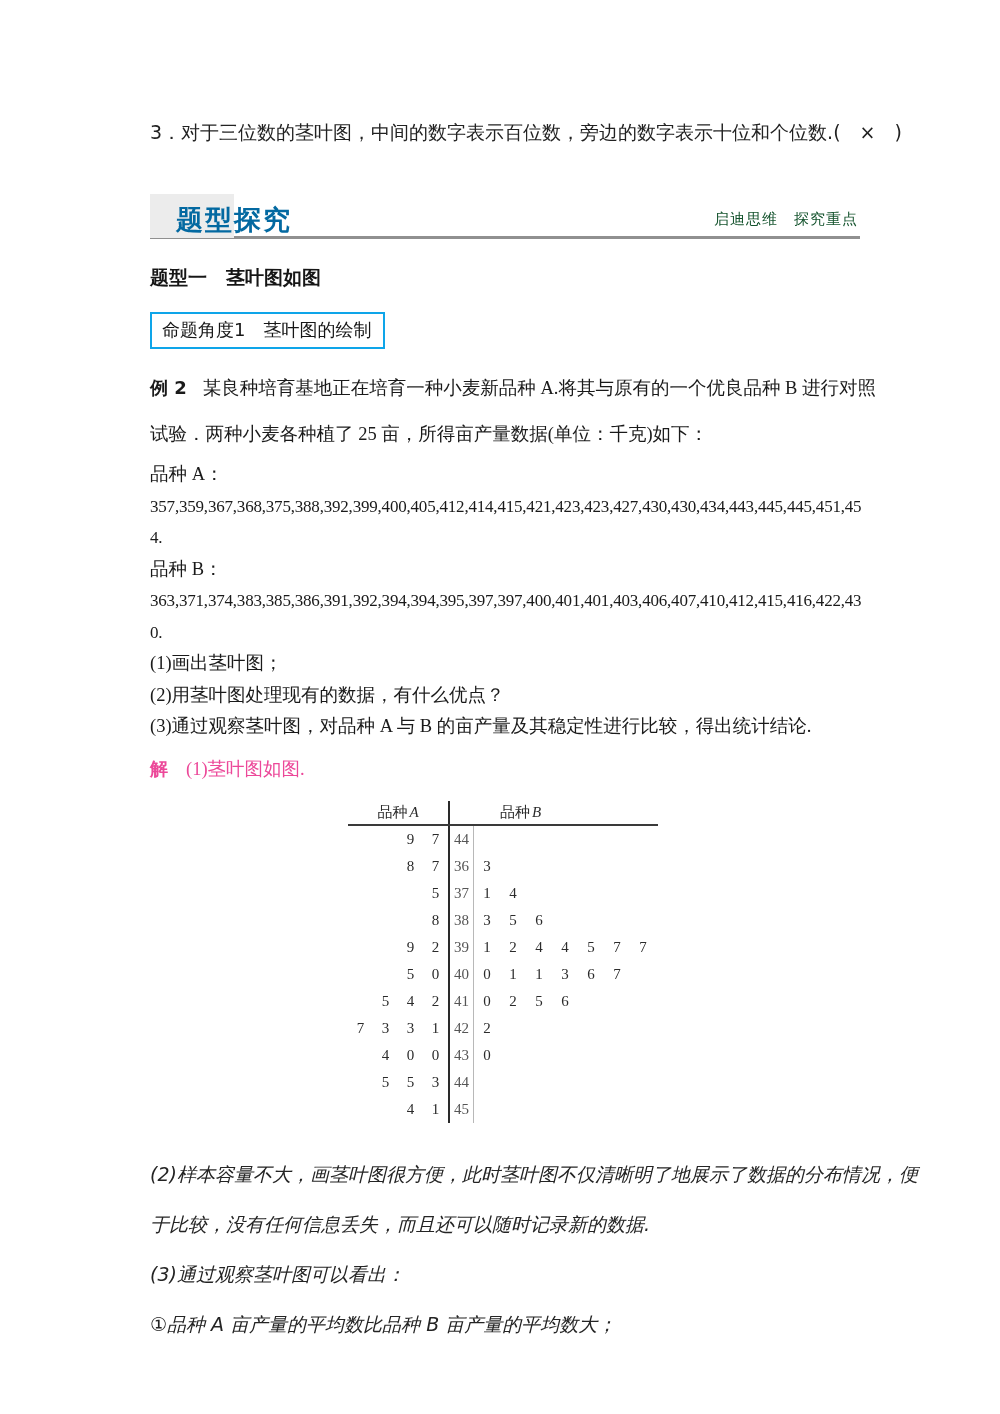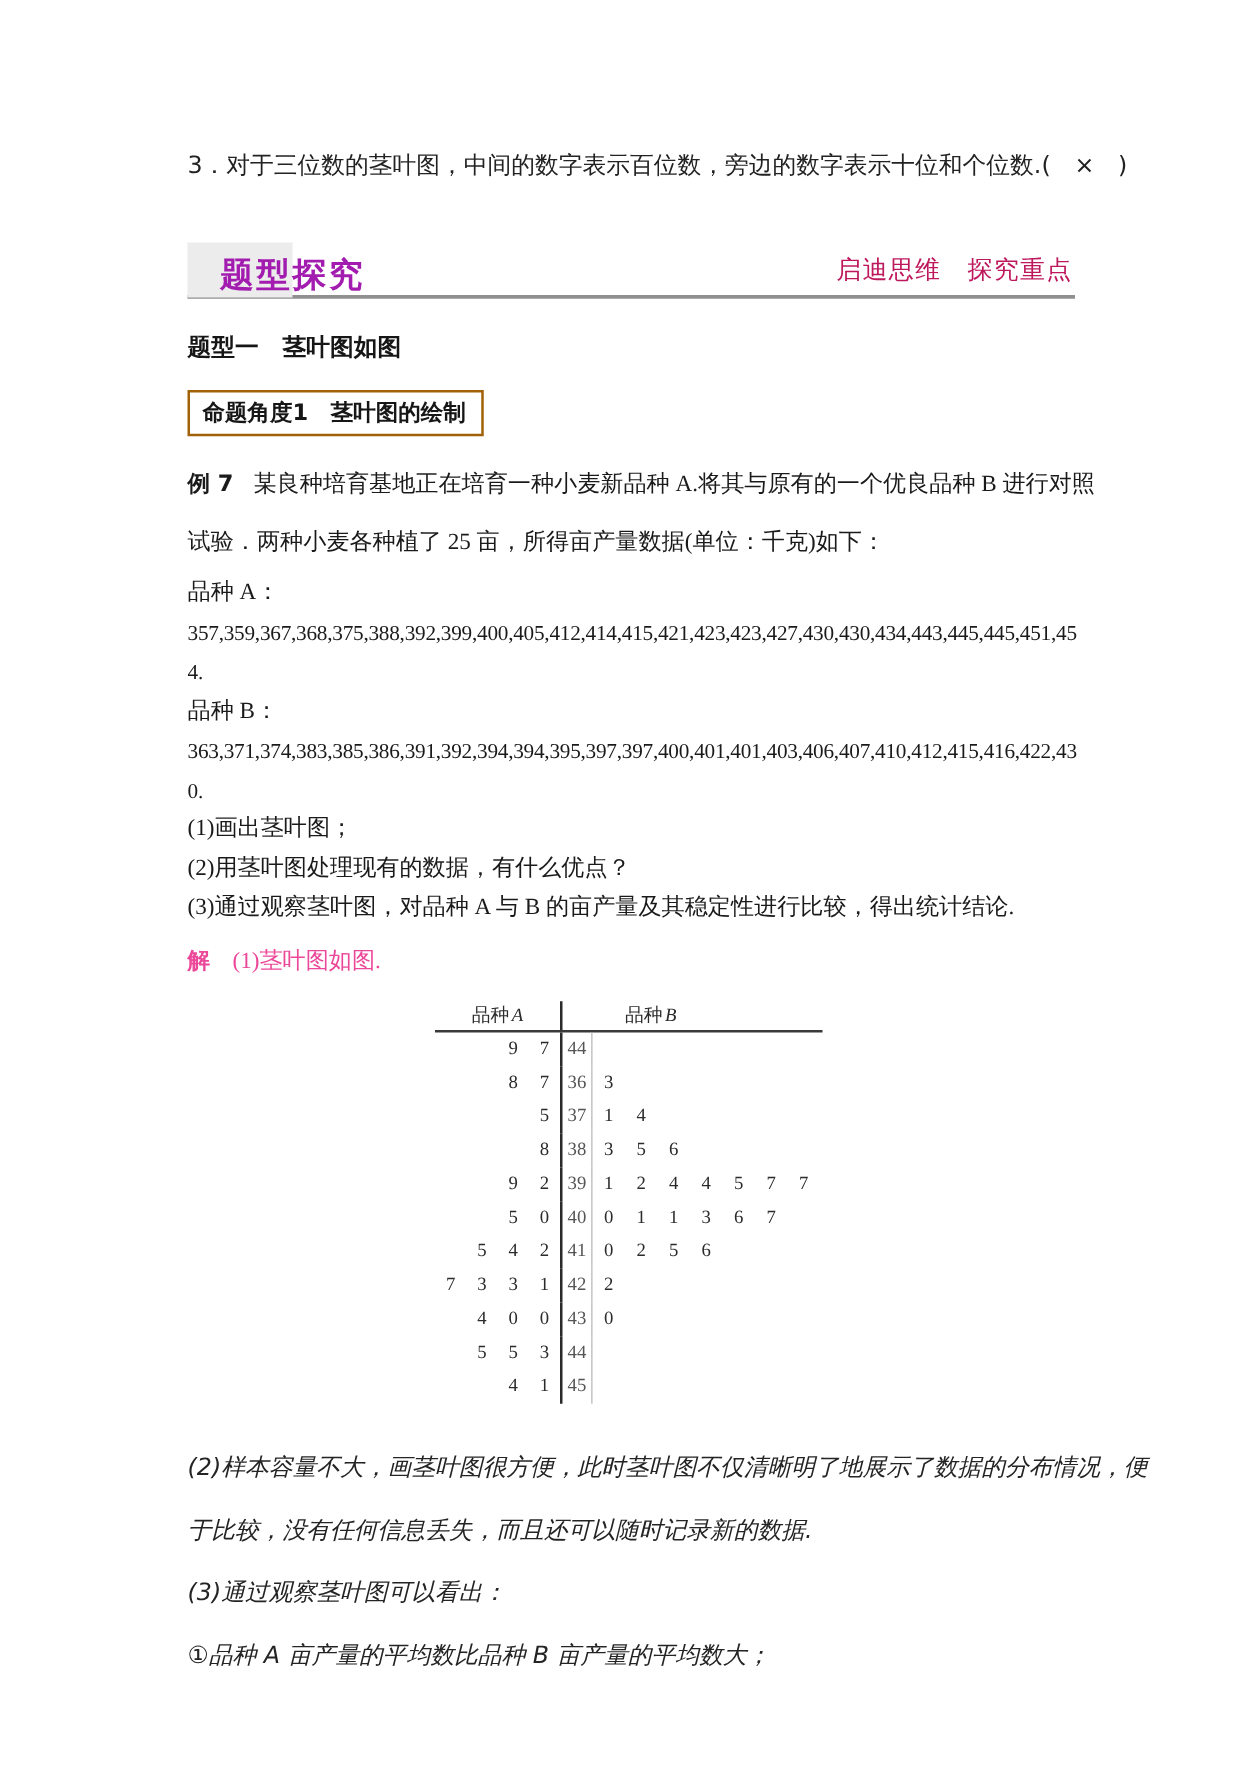--- a/index.html
+++ b/index.html
@@ -42,44 +42,44 @@
     left: 0; top: 2px;
     width: 84px; height: 44px;
     background: #ececec;
   }
   .band-title {
     position: absolute;
     left: 26px; top: 10px;
     font-size: 27px;
     font-weight: bold;
     letter-spacing: 2px;
-    color: #a21caf;
+    color: #0369a1;
   }
   .band-tagline {
     position: absolute;
     right: 2px; bottom: 7px;
-    font-size: 20px;
-    color: #be185d;
+    font-size: 15px;
+    color: #14532d;
     letter-spacing: 1px;
   }
 
   .topic-title {
     margin-top: 26px;
     font-size: 19px;
     font-weight: bold;
     color: #161616;
   }
 
   .angle-box {
     display: inline-block;
     margin-top: 21px;
-    border: 2px solid #a16207;
+    border: 2px solid #0ea5e9;
     padding: 4px 12px 5px 10px;
     font-size: 18px;
-    font-weight: bold;
+    font-weight: normal;
     color: #161616;
   }
 
   .ex-para { margin-top: 16px; }
   .ex-line {
     font-size: 18.5px;
     line-height: 46px;
     white-space: nowrap;
     color: #1a1a1a;
   }
@@ -167,21 +167,21 @@
       <div class="band-title sans">题型探究</div>
       <div class="band-tagline sans">启迪思维　探究重点</div>
     </div>
 
     <div class="topic-title sans">题型一　茎叶图如图</div>
 
     <div class="angle-box sans">命题角度1　茎叶图的绘制</div>
 
     <div class="ex-para">
       <div class="ex-line serif">
-        <span class="ex-label">例 7</span><span>某良种培育基地正在培育一种小麦新品种 A.将其与原有的一个优良品种 B 进行对照</span>
+        <span class="ex-label">例 2</span><span>某良种培育基地正在培育一种小麦新品种 A.将其与原有的一个优良品种 B 进行对照</span>
       </div>
       <div class="ex-line serif">试验．两种小麦各种植了 25 亩，所得亩产量数据(单位：千克)如下：</div>
     </div>
 
     <div class="tight-block">
       <div class="tight-line serif">品种 A：</div>
       <div class="tight-line serif num-line">357,359,367,368,375,388,392,399,400,405,412,414,415,421,423,423,427,430,430,434,443,445,445,451,45</div>
       <div class="tight-line serif num-line">4.</div>
       <div class="tight-line serif">品种 B：</div>
       <div class="tight-line serif num-line">363,371,374,383,385,386,391,392,394,394,395,397,397,400,401,401,403,406,407,410,412,415,416,422,43</div>

